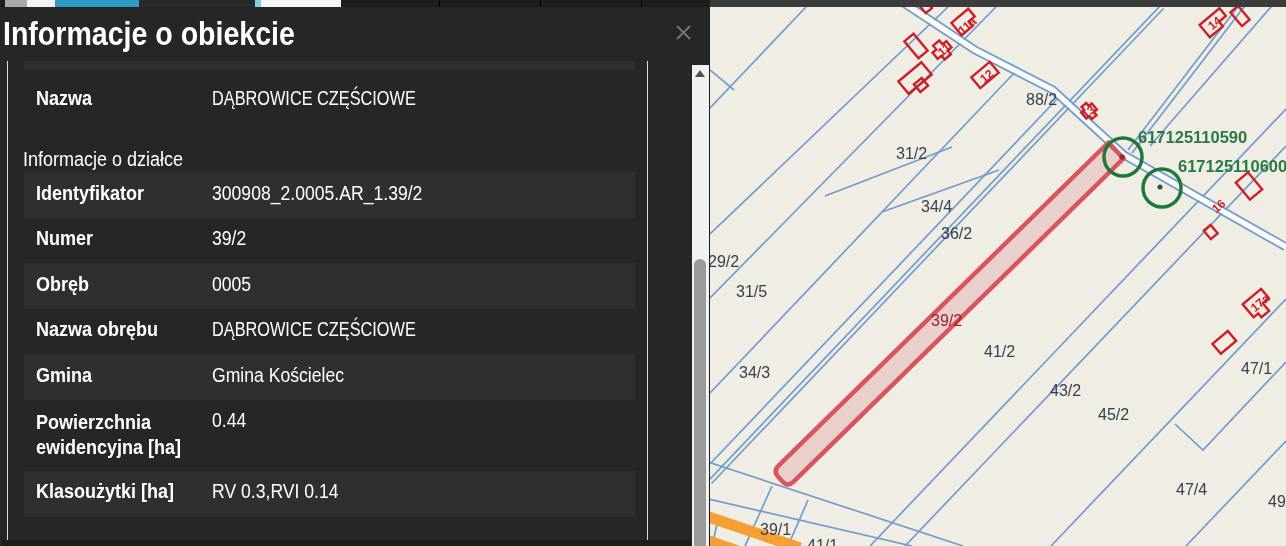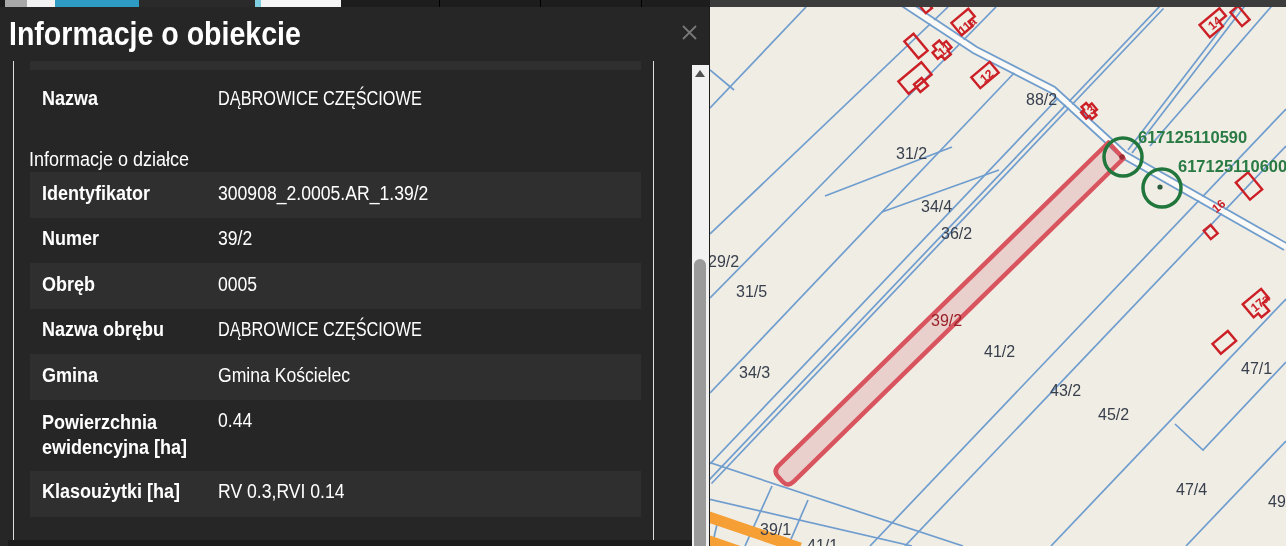--- a/index.html
+++ b/index.html
@@ -17,21 +17,21 @@
 <div class="abs" style="left:27px;top:0;width:28px;height:7px;background:#f2f2f2;z-index:31;"></div>
 <div class="abs" style="left:55px;top:0;width:84px;height:7px;background:#2e9bc4;z-index:31;"></div>
 <div class="abs" style="left:255px;top:0;width:6px;height:7px;background:#7fcfe0;z-index:31;"></div>
 <div class="abs" style="left:261px;top:0;width:80px;height:7px;background:#f5f5f5;z-index:31;"></div>
 <div class="abs" style="left:439px;top:0;width:1px;height:7px;background:#000;z-index:31;"></div>
 <div class="abs" style="left:540px;top:0;width:1px;height:7px;background:#000;z-index:31;"></div>
 <div class="abs" style="left:641px;top:0;width:1px;height:7px;background:#000;z-index:31;"></div>
 
 <div class="abs" style="left:710px;top:0;width:576px;height:7px;background:#3c3c3c;"></div>
 
-<div class="abs" style="left:8px;top:0;width:610px;height:546px;background:#262626;">
+<div class="abs" style="left:2px;top:0;width:610px;height:546px;background:#262626;">
 
   <div class="abs" style="left:1px;top:15px;color:#fff;font-size:33px;font-weight:bold;transform:scaleX(0.865);transform-origin:0 0;white-space:nowrap;">Informacje o obiekcie</div>
 
   <svg class="abs" style="left:672.5px;top:23.5px;" width="17" height="17">
       <path d="M2,2 L15,15 M15,2 L2,15" stroke="#787878" stroke-width="1.8"></path>
     </svg>
 
   <div class="abs" style="left:5px;top:61px;width:1px;height:479px;background:#dcdcdc;"></div>
 
   <div class="abs" style="left:645px;top:61px;width:1px;height:479px;background:#dcdcdc;"></div>

